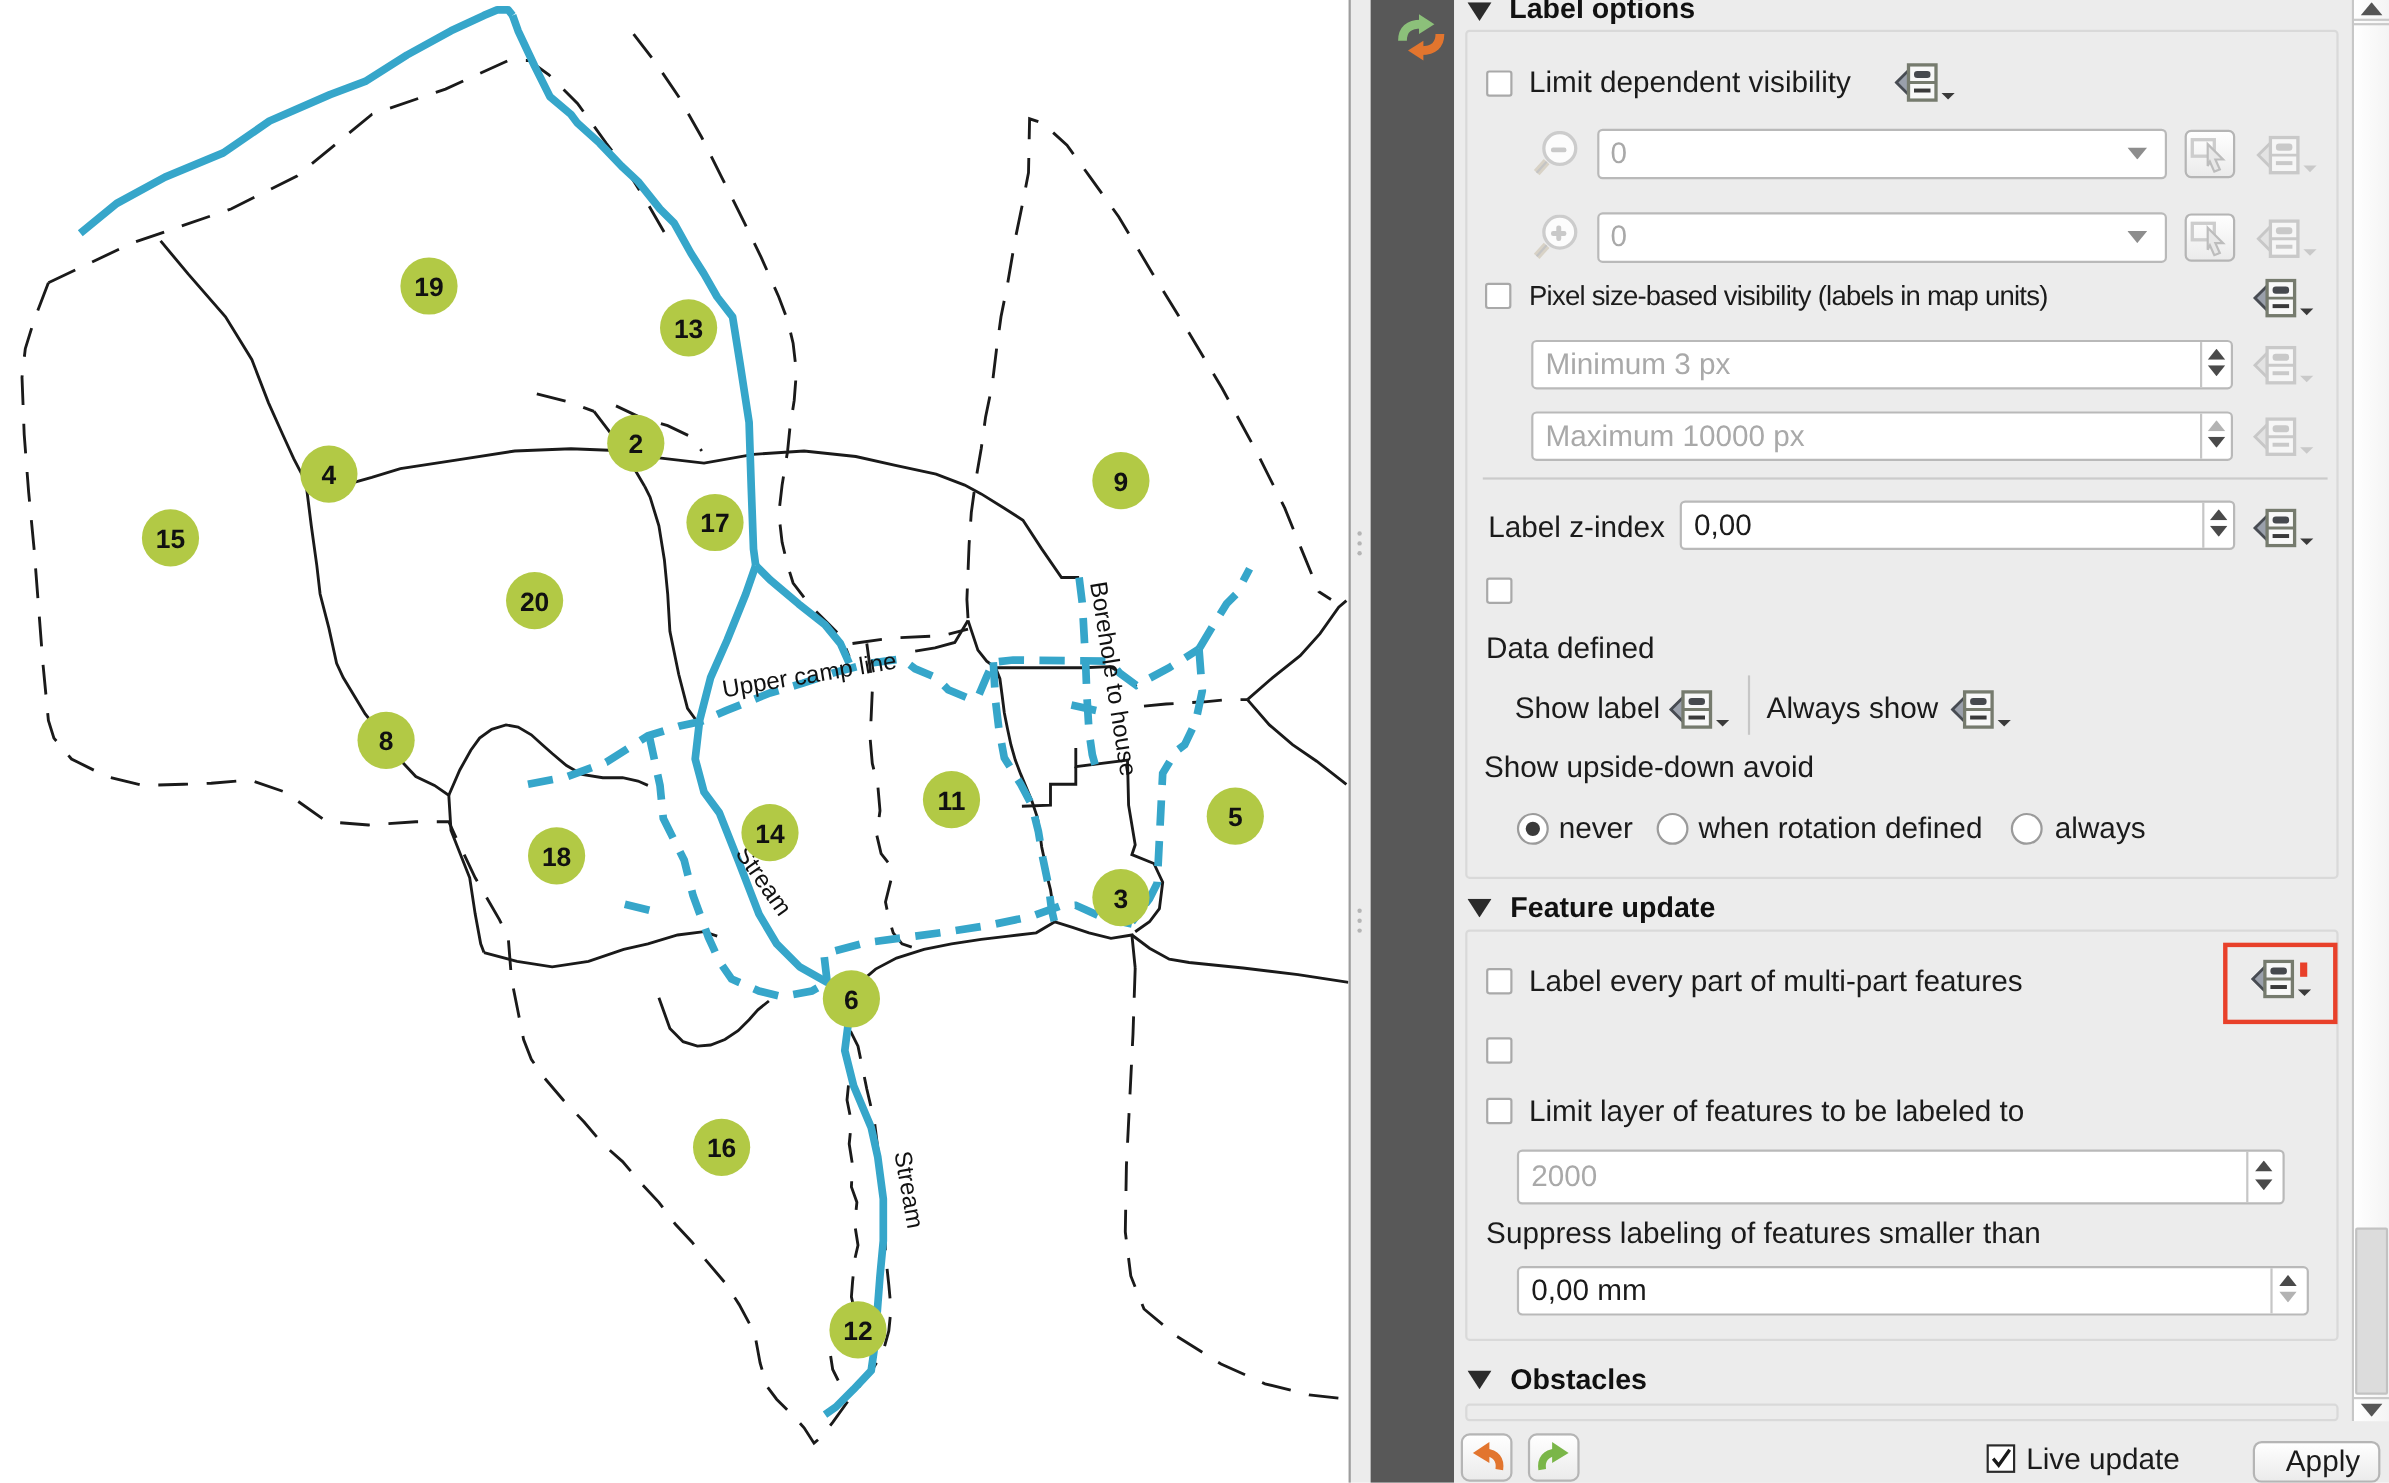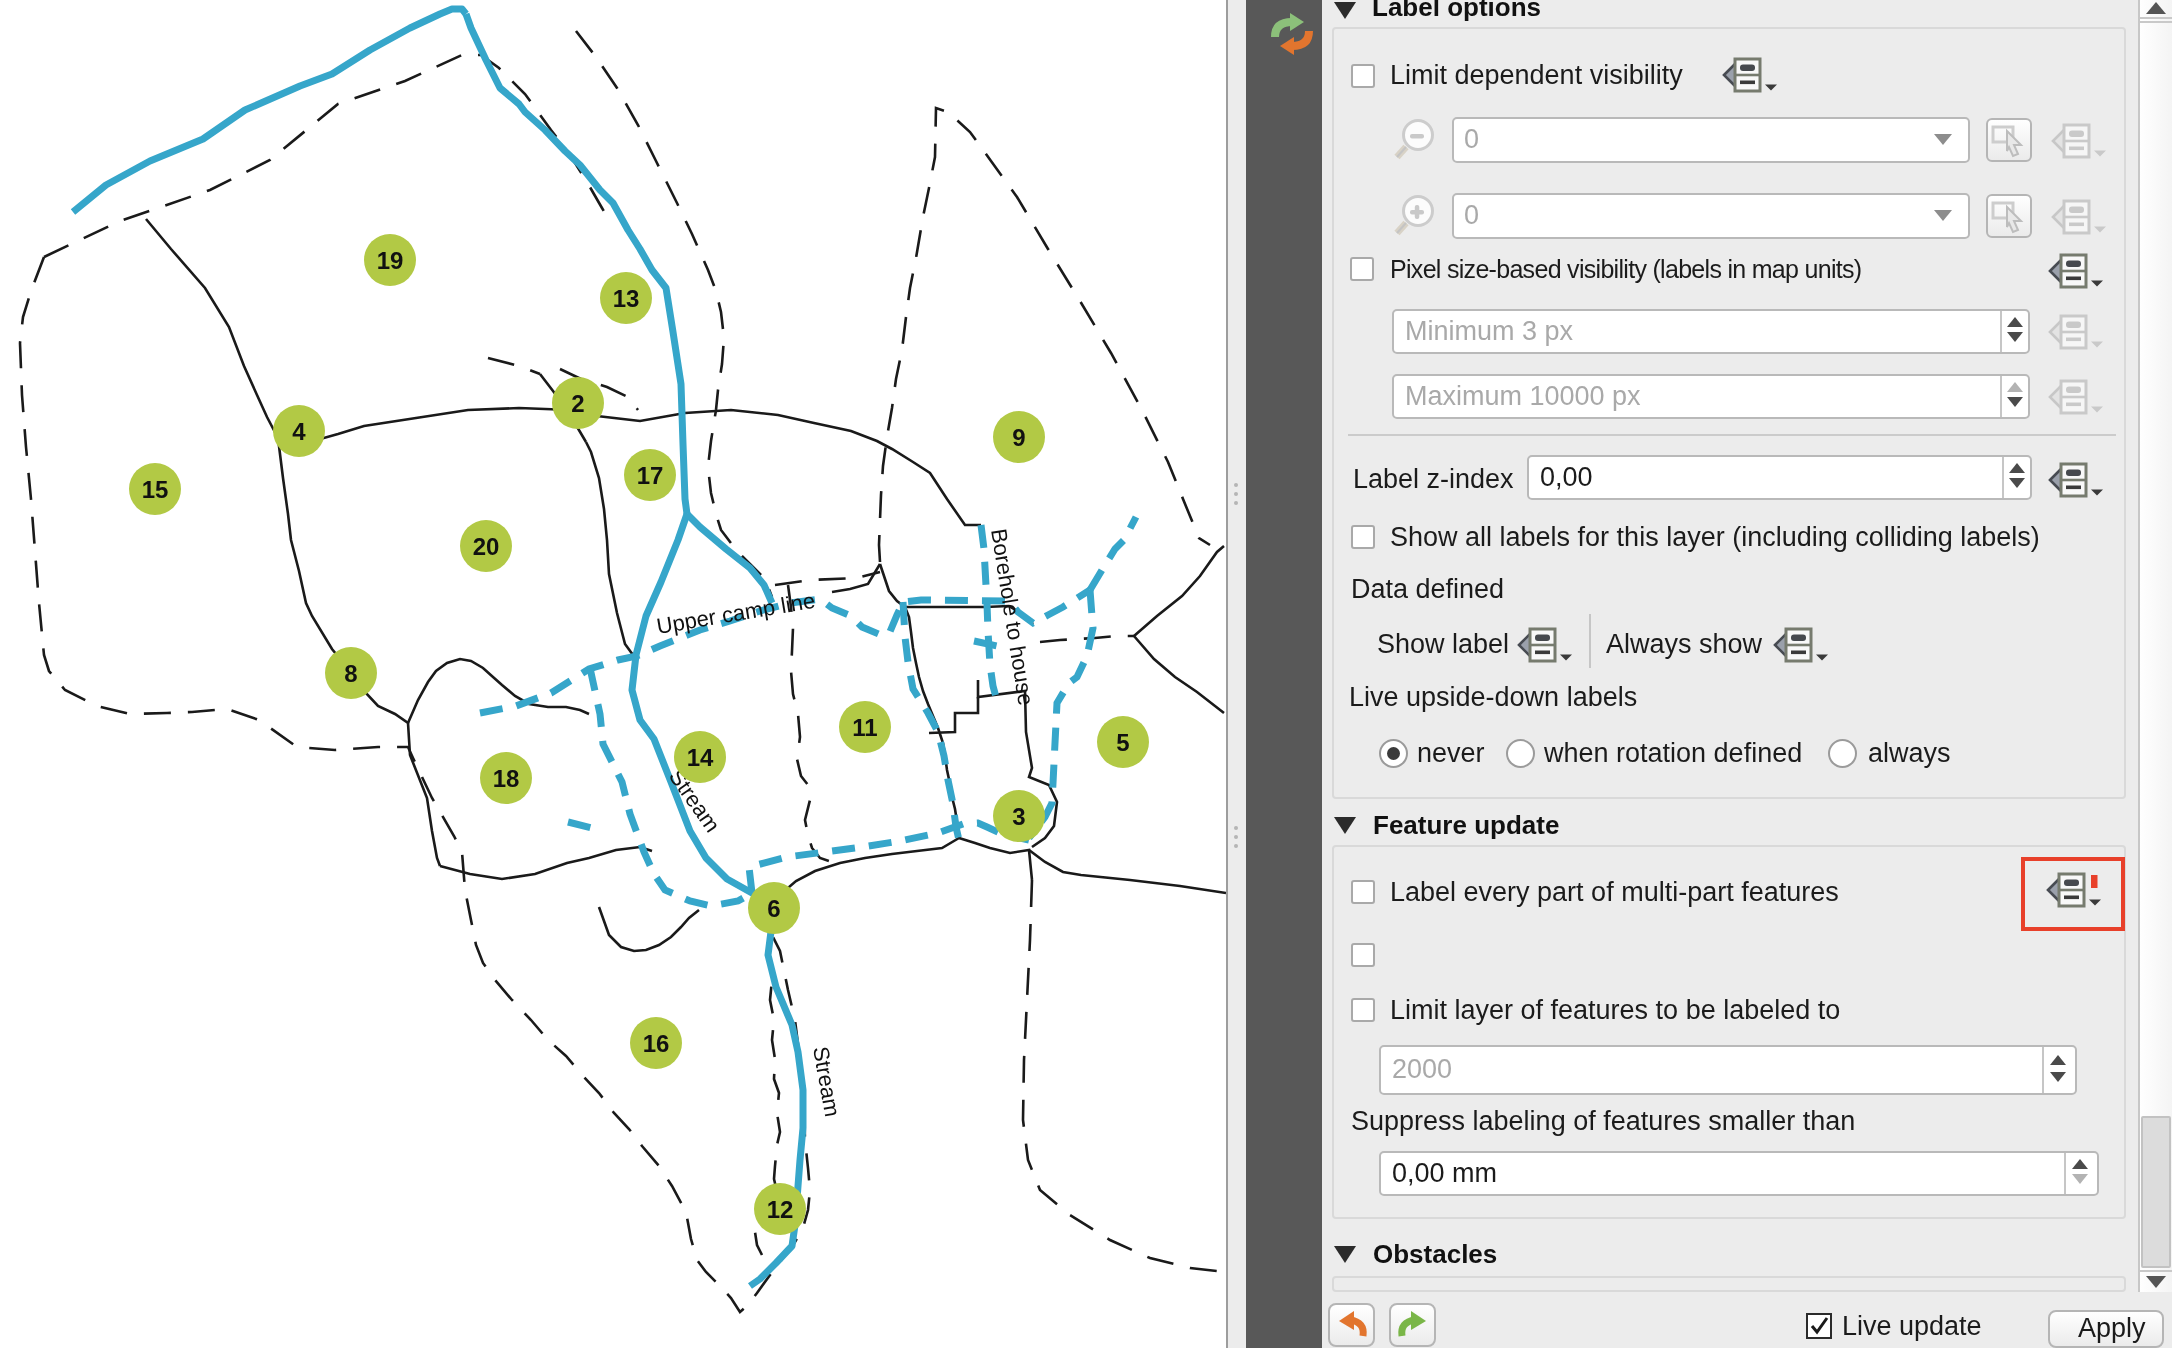--- a/index.html
+++ b/index.html
@@ -285,35 +285,34 @@
       <polygon points="8,0 16,10 0,10" fill="#4a4a4a"></polygon>
     </svg>
 <svg class="abs" style="left:2009px;top:478px" width="16" height="10">
       <polygon points="0,0 16,0 8,10" fill="#4a4a4a"></polygon>
     </svg>
 <svg class="abs" style="left:2048px;top:462px" width="56" height="36">
       <use href="#dd"></use>
     </svg>
 
 <div class="abs cb" style="left:1351px;top:525px"></div>
-<div class="abs lab" style="left:1390px;top:526px">Show all labels for this layer (including colliding labels)</div>
 
 <div class="abs lab" style="left:1351px;top:578px">Data defined</div>
 
 <div class="abs lab" style="left:1377px;top:633px">Show label</div>
 <svg class="abs" style="left:1517px;top:627px" width="56" height="36">
       <use href="#dd"></use>
     </svg>
 <div class="abs vline" style="left:1589px;top:614px;height:54px"></div>
 <div class="abs lab" style="left:1606px;top:633px">Always show</div>
 <svg class="abs" style="left:1773px;top:627px" width="56" height="36">
       <use href="#dd"></use>
     </svg>
 
-<div class="abs lab" style="left:1349px;top:686px">Live upside-down labels</div>
+<div class="abs lab" style="left:1349px;top:686px">Show upside-down avoid</div>
 
 <div class="abs radio sel" style="left:1379px;top:739px"></div>
 <div class="abs lab" style="left:1417px;top:742px">never</div>
 <div class="abs radio" style="left:1506px;top:739px"></div>
 <div class="abs lab" style="left:1544px;top:742px">when rotation defined</div>
 <div class="abs radio" style="left:1828px;top:739px"></div>
 <div class="abs lab" style="left:1868px;top:742px">always</div>
 
 <div class="abs" style="left:1334px;top:817px"><svg width="22" height="17">
         <polygon points="0,0 22,0 11,17" fill="#2b2b2b"></polygon>

